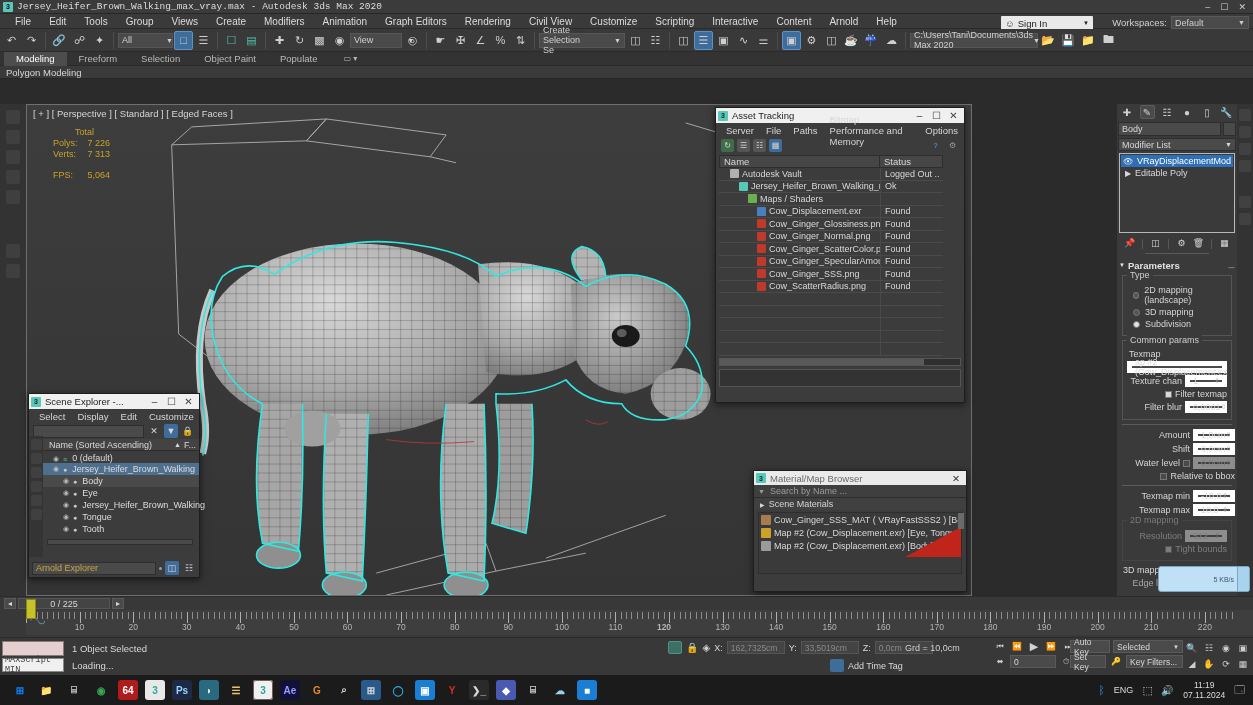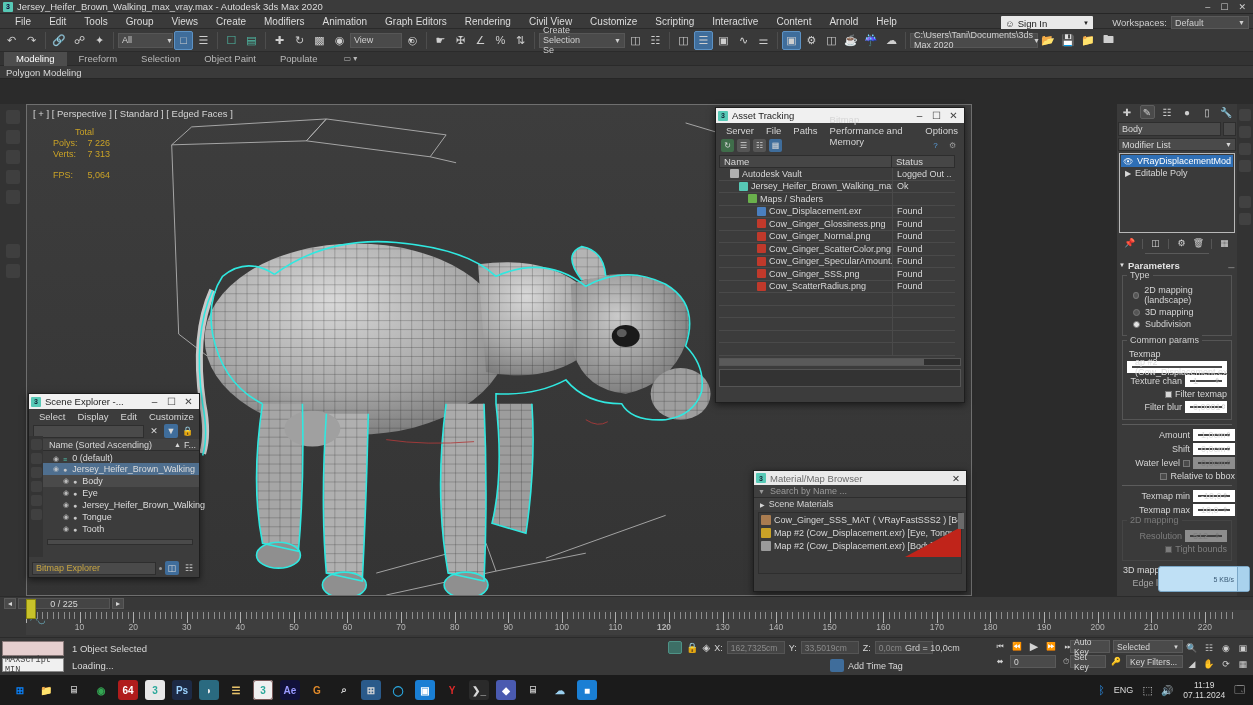--- a/index.html
+++ b/index.html
@@ -5,21 +5,21 @@
   * { box-sizing: border-box; margin:0; padding:0; }
   html,body { width:1253px; height:705px; overflow:hidden; background:#2b2b2b;
     font-family:"Liberation Sans", sans-serif; font-size:11px; color:#d8d8d8; }
   #app { position:relative; width:1253px; height:705px; }
 
   
   .titlebar { height:14px; background:#3b3b3b; display:flex; align-items:center;
      padding:0 3px; font-size:9.5px; color:#dcdcdc; border-bottom:1px solid #262626;}
   .tb-icon { width:10px;height:10px;background:#57c9b6;color:#103;font-size:7px;
      display:flex;align-items:center;justify-content:center;margin-right:4px;border-radius:1px;font-weight:bold;}
-  .tb-title { flex:1; white-space:nowrap; }
+  .tb-title { flex:1; white-space:nowrap;font-family:Liberation Mono, monospace; }
   .tb-btns { display:flex; gap:10px; padding-right:4px; font-size:9px; color:#cfcfcf;}
   .tb-btns span{cursor:default;}
 
   
   .menubar { height:15px; background:#3a3a3a; display:flex; align-items:center;
      padding-left:6px; font-size:10px; color:#dcdcdc; border-bottom:1px solid #2a2a2a;}
   .menubar .mi { padding:0 9px; line-height:15px; white-space:nowrap;}
   .signin { position:absolute; right:160px; top:16px; width:92px;height:14px;background:#e9e9e9;
      color:#222; font-size:9.5px; display:flex;align-items:center; padding:0 4px; border-radius:1px;}
   .signin .sp{flex:1;padding-left:3px}
@@ -75,21 +75,21 @@
   .win-title .t{flex:1;}
   .win-title .wb{width:17px;text-align:center;font-size:10px;color:#444;}
   .win-menu{height:14px;background:#3c3c3c;display:flex;align-items:center;font-size:9.5px;
        padding-left:4px;color:#d6d6d6;}
   .win-menu span{padding:0 6px;}
 
   
   #asset{left:715px;top:107px;width:250px;height:296px;}
   .at-tools{height:17px;background:#3c3c3c;display:flex;align-items:center;gap:3px;padding:0 5px;}
   .at-tools .b{width:13px;height:13px;border-radius:2px;display:flex;align-items:center;justify-content:center;font-size:8px;}
-  .at-grid{margin:1px 9px 0 3px;background:#3b82f6;}
+  .at-grid{margin:1px 21px 0 3px;background:#3b82f6;}
   .at-head{display:flex;height:13px;background:#464646;border:1px solid #2d2d2d;font-size:9.5px;align-items:center;}
   .at-head .c1{flex:1;padding-left:4px;border-right:1px solid #2d2d2d;}
   .at-head .c2{width:62px;padding-left:4px;}
   .at-row{display:flex;height:12.5px;border-bottom:1px solid #4a4a4a;font-size:9px;align-items:center;
       background:#3c3c3c;}
   .at-row .c1{flex:1;display:flex;align-items:center;border-right:1px solid #4a4a4a;height:100%;overflow:hidden;white-space:nowrap;}
   .at-row .c2{width:62px;padding-left:4px;white-space:nowrap;overflow:hidden;}
   .at-ico{width:9px;height:9px;margin-right:3px;flex:none;border-radius:1px;}
   .at-scroll{height:8px;background:#2f2f2f;margin:2px 3px;border:1px solid #555;}
   .at-scroll i{display:block;height:100%;width:85%;background:#5a5a5a;}
@@ -674,21 +674,21 @@
           <span>Tongue</span>
         </div>
         <div class="se-row" style="padding-left: 34px;">
           <span class="eye" style="font-size: 7px; margin-right: 4px; color: rgb(207, 207, 207); width: auto; height: auto;">◉</span>
           <span style="font-size: 7px; margin-right: 5px; color: rgb(200, 200, 200);">●</span>
           <span>Tooth</span>
         </div>
       </div>
     <div style="margin:4px 6px 0 18px;height:6px;background:#4a4a4a;border:1px solid #2e2e2e"></div>
     <div class="se-foot">
-      <div class="lbl">Bitmap Explorer</div>
+      <div class="lbl">Arnold Explorer</div>
       <div class="menu-dots"></div>
       <div class="se-b on">◫</div>
       <div class="se-b">☷</div>
     </div>
   </div>
 
   <div class="win" id="matbr">
     <div class="mb-title">
       <span class="ic" style="width:10px;height:10px;background:#57c9b6;color:#123;font-size:7px;font-weight:bold;display:flex;align-items:center;justify-content:center;margin-right:4px;border-radius:1px">3</span>
       <span style="flex:1;color:#6a6a6a">Material/Map Browser</span>

